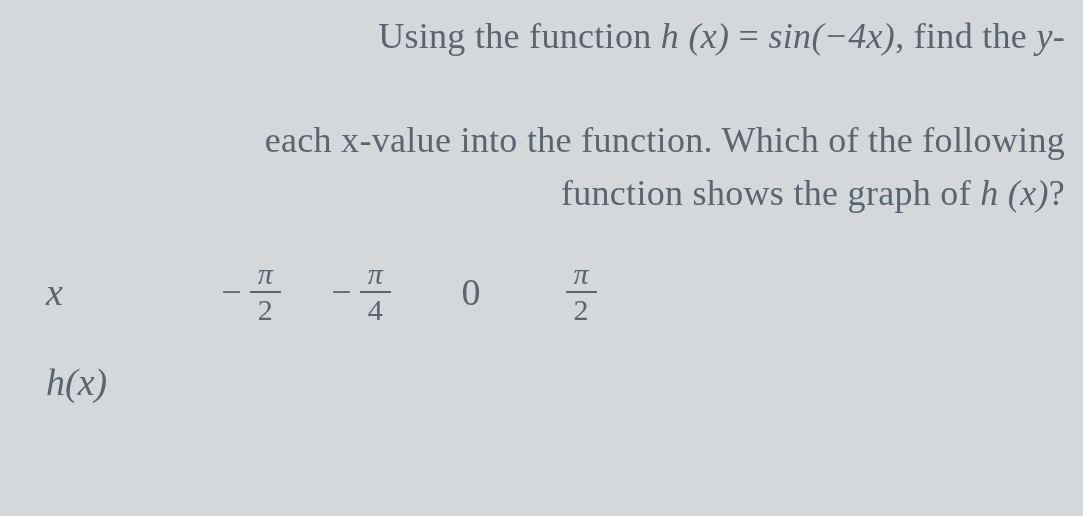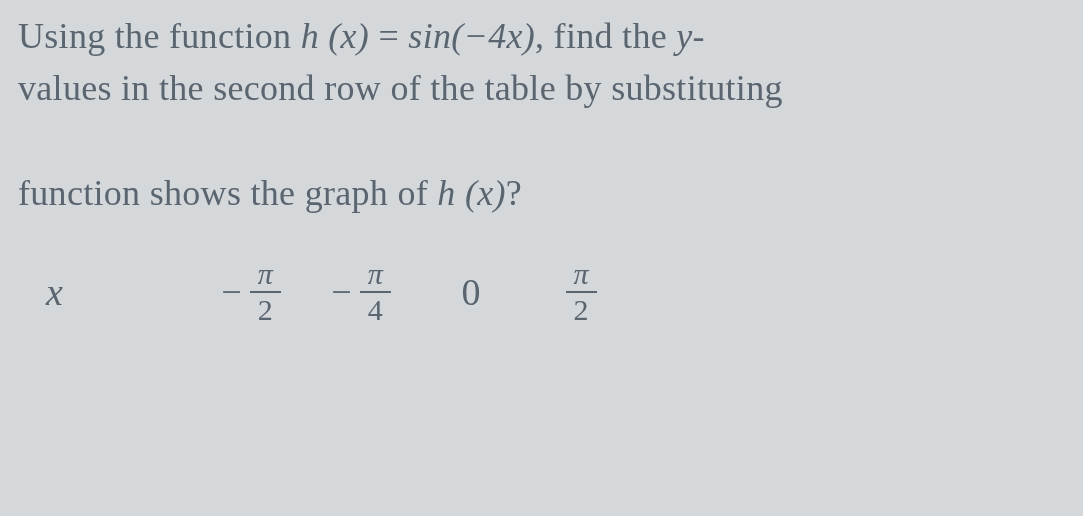--- a/index.html
+++ b/index.html
@@ -14,20 +14,21 @@
       font-family: Georgia, 'Times New Roman', serif;
       padding: 10px 18px;
       color: #5a6570;
       overflow: hidden;
     }
     .question-text {
       font-size: 36px;
       line-height: 1.45;
       color: #5a6570;
       letter-spacing: 0.3px;
+      text-align: right;
     }
     .math-func {
       font-style: italic;
       font-family: 'Times New Roman', serif;
     }
     .table-area {
       margin-top: 38px;
       padding-left: 28px;
     }
     .table-row {
@@ -77,22 +78,22 @@
     }
     .zero {
       font-size: 38px;
     }
   </style>
 </head>
 <body>
 
 <div class="question-text">
   <span>Using the function </span><span class="math-func">h (x)</span><span> = </span><span class="math-func">sin(−4x)</span><span>, find the </span><span class="math-func">y</span><span>-</span><br>
-  <span>values in the second row of the table by substituting</span><br>
   <br>
+  <span>each x-value into the function. Which of the following</span><br>
   <span>function shows the graph of </span><span class="math-func">h (x)</span><span>?</span>
 </div>
 
 <div class="table-area">
   <div class="table-row">
     <div class="row-label">x</div>
     <div class="cell">
       <div class="frac-wrap">
         <span class="neg-sign">−</span>
         <span class="fraction">
@@ -113,13 +114,16 @@
     <div class="cell">
       <span class="zero">0</span>
     </div>
     <div class="cell">
       <span class="fraction">
         <span class="num">π</span>
         <span class="den">2</span>
       </span>
     </div>
   </div>
+  <div class="table-row" style="margin-top:20px;">
+    <div class="row-label">h(x)</div>
+  </div>
 </div>
 
 </body></html>

